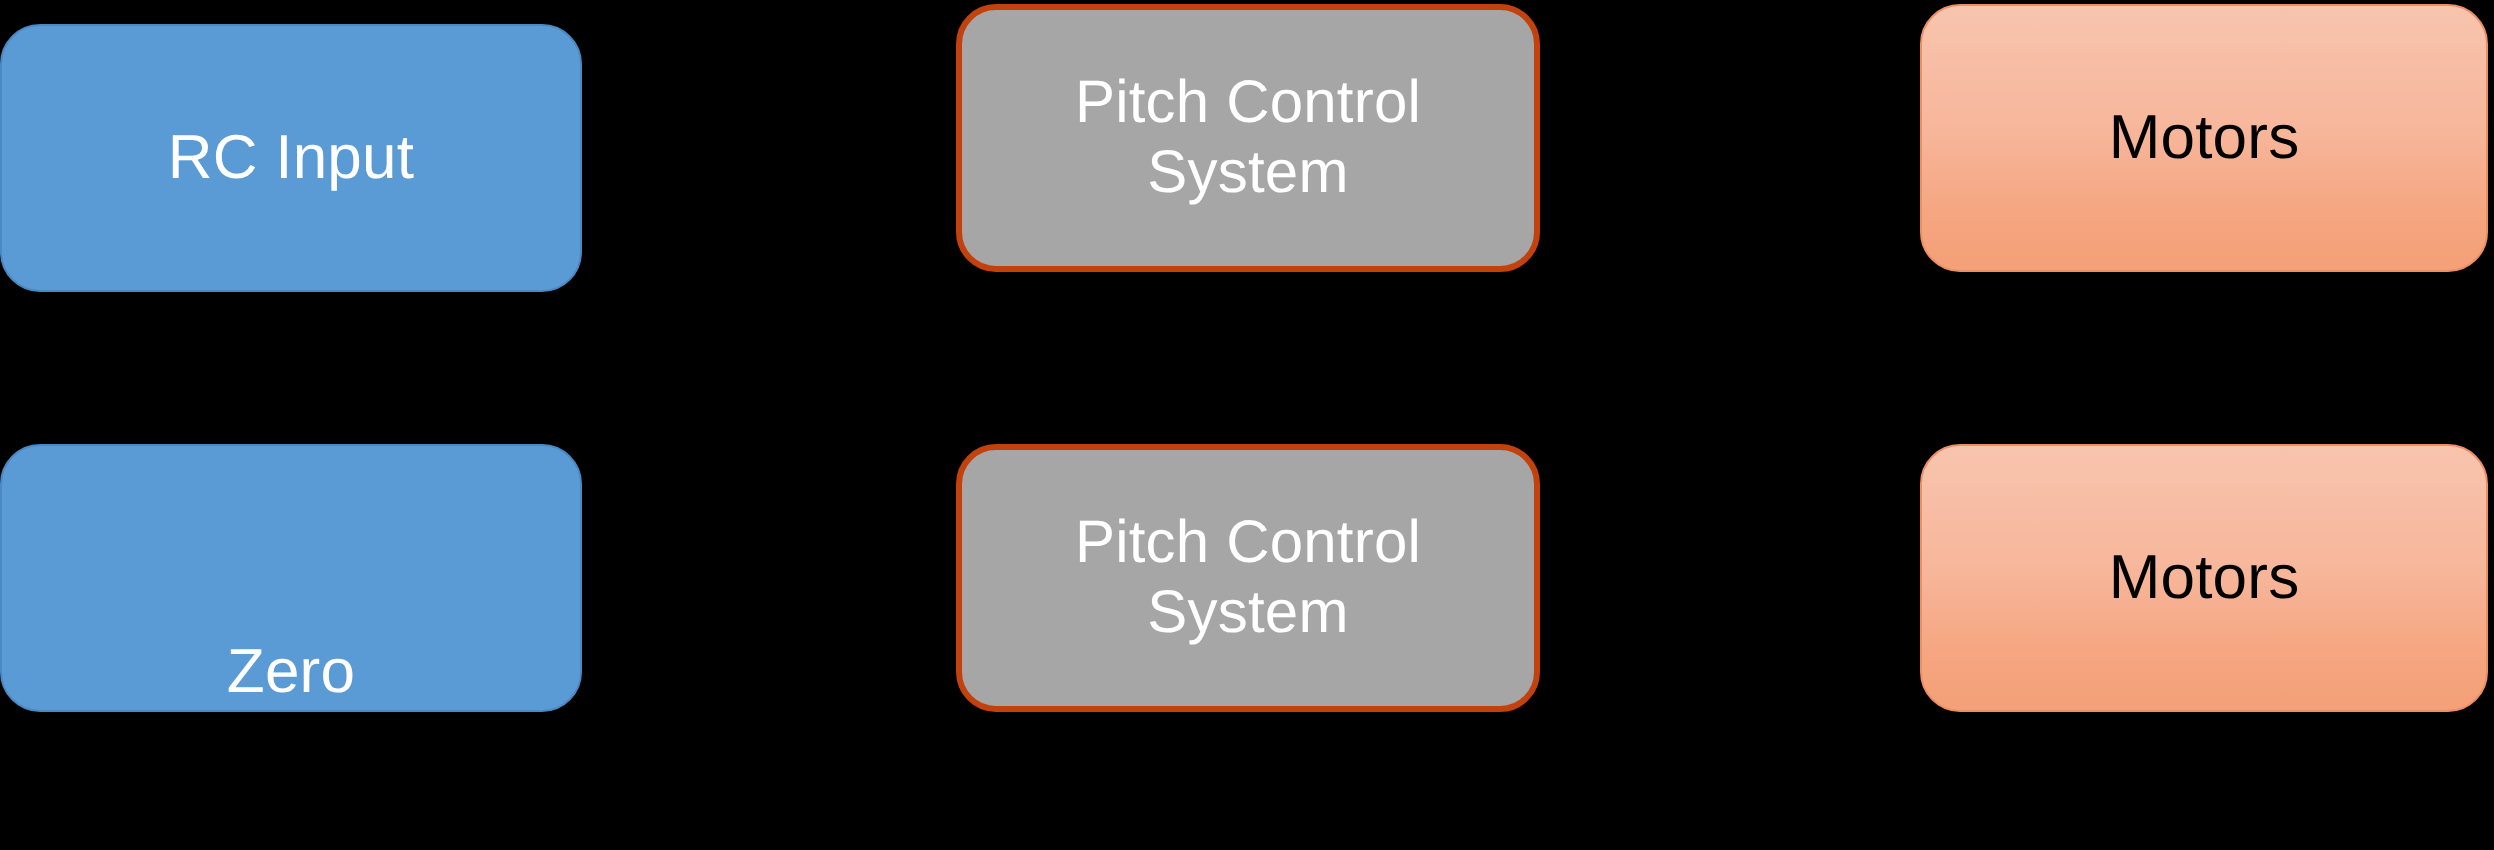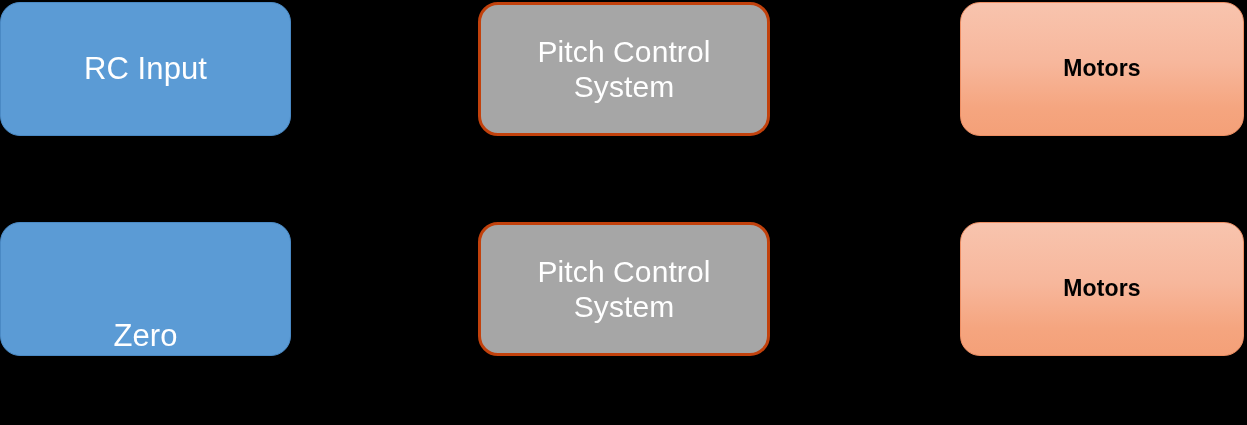--- a/index.html
+++ b/index.html
@@ -50,26 +50,26 @@
     border: 3px solid #c2410c;
     font-size: 30px;
     font-weight: 400;
   }
 
   
   .node--orange {
     background: linear-gradient(to bottom, #F8C4AE 0%, #F7B79C 45%, #F5A57F 80%, #F4A078 100%);
     color: #000000;
     border: 1px solid #EE8E63;
-    font-size: 23px;
-    font-weight: 700;
+    font-size: 31px;
+    font-weight: 400;
   }
 
   
-  .pos-r1-c1 { left: 0px;   top: 2px;  width: 291px; height: 134px; justify-content: center; }
+  .pos-r1-c1 { left: 0px;   top: 12px;  width: 291px; height: 134px; justify-content: center; }
   .pos-r1-c2 { left: 478px; top: 2px;  width: 292px; height: 134px; }
   .pos-r1-c3 { left: 960px; top: 2px;  width: 284px; height: 134px; }
 
   
   .pos-r2-c1 { left: 0px;   top: 222px; width: 291px; height: 134px; align-items: flex-end; }
   .pos-r2-c2 { left: 478px; top: 222px; width: 292px; height: 134px; }
   .pos-r2-c3 { left: 960px; top: 222px; width: 284px; height: 134px; }
 
   .node-label {
     display: block;

